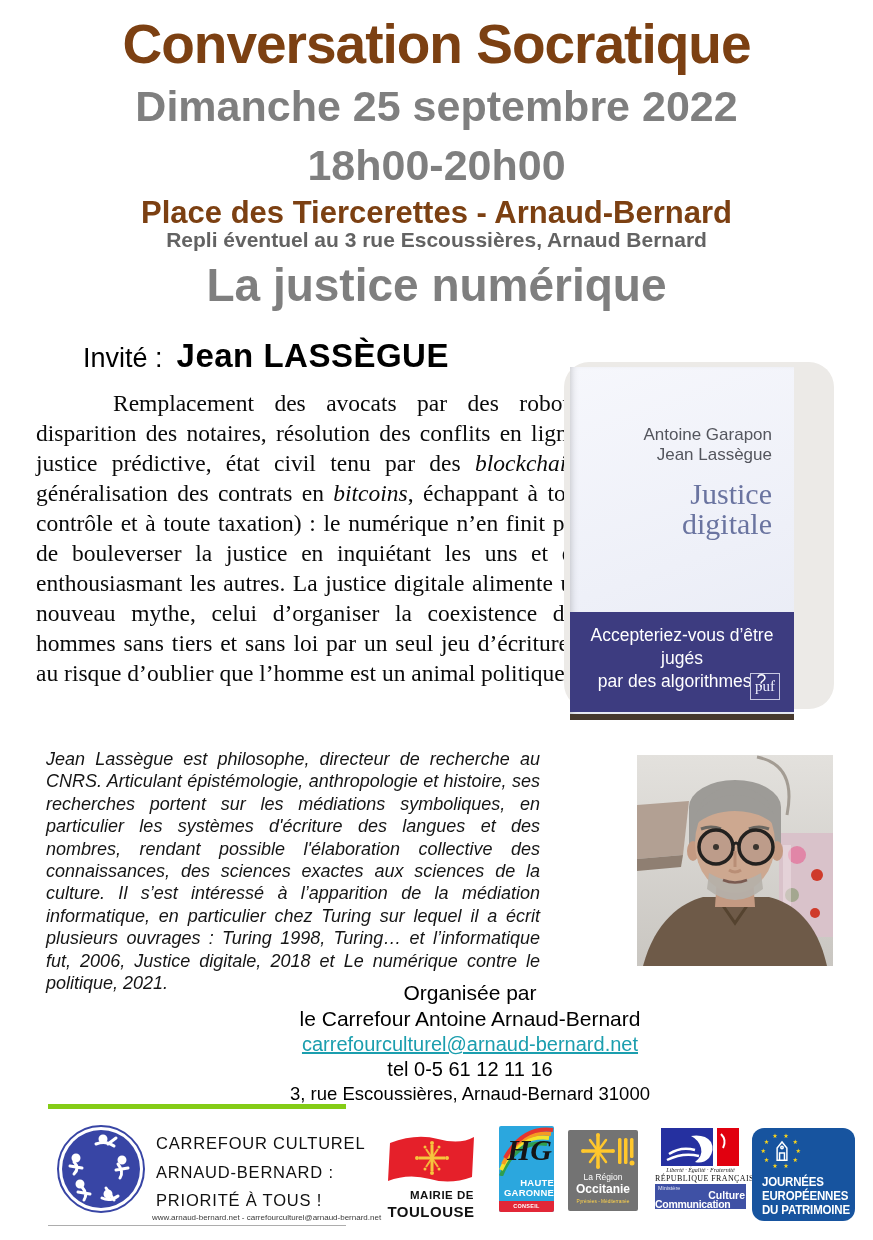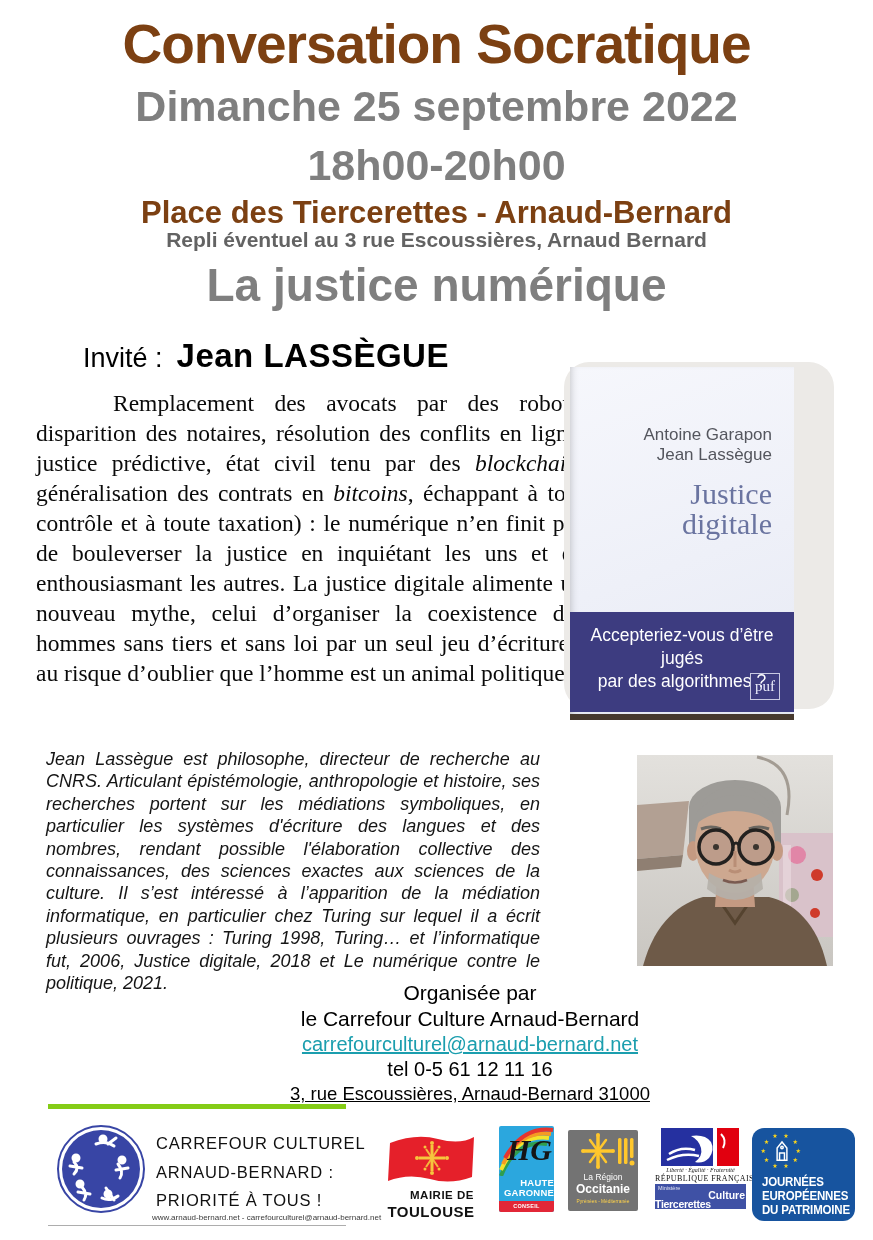--- a/index.html
+++ b/index.html
@@ -58,21 +58,21 @@
     font-style:italic;font-size:18px;line-height:22.4px;text-align:justify;color:#151515;
   }
 
   .portrait{left:637px;top:755px;width:196px;height:211px;}
 
   .organizer{left:170px;top:980px;width:600px;text-align:center;color:#000;}
   .org-l1{font-size:21px;line-height:26px;}
   .org-l2{font-size:21px;line-height:26px;}
   .org-email{display:inline-block;font-size:20px;line-height:25px;color:var(--link);text-decoration:underline;cursor:pointer;}
   .org-tel{font-size:20px;line-height:25px;}
-  .org-addr{font-size:18.5px;line-height:24px;text-decoration:underline;}
+  .org-addr{font-size:18.5px;line-height:24px;}
 
   
   .cc-block{left:48px;top:1104px;width:298px;height:122px;
     border-top:5px solid #84cc16;border-bottom:1px solid #adadad;}
   .cc-circle{position:absolute;left:8px;top:15px;}
   .cc-lines{position:absolute;left:108px;top:20px;color:#101010;}
   .cc-l{font-size:16.5px;letter-spacing:.8px;line-height:28.5px;white-space:nowrap;}
   .cc-url{position:absolute;left:104px;top:104px;font-size:8px;color:#3a3a3a;white-space:nowrap;}
 
   .tls{left:376px;top:1133px;width:110px;text-align:center;}
@@ -183,21 +183,21 @@
       <circle cx="79" cy="92" r="3" fill="#3a342e"></circle>
       <circle cx="119" cy="92" r="3" fill="#3a342e"></circle>
       <path d="M98,96 L98,112 M92,115 Q98,119 104,115" stroke="#b98e76" stroke-width="3" fill="none"></path>
       <path d="M72,118 Q98,134 124,118 L126,134 Q98,156 70,134 Z" fill="#b5b0aa" opacity=".9"></path>
       <path d="M86,125 Q98,130 110,125" stroke="#7a5a50" stroke-width="2.5" fill="none"></path>
     </g>
   </svg>
 
   <div class="abs organizer">
     <div class="org-l1">Organisée par</div>
-    <div class="org-l2">le Carrefour Culture Arnaud-Bernard</div>
+    <div class="org-l2">le Carrefour Antoine Arnaud-Bernard</div>
     <a class="org-email">carrefourculturel@arnaud-bernard.net</a>
     <div class="org-tel">tel 0-5 61 12 11 16</div>
     <div class="org-addr">3, rue Escoussières, Arnaud-Bernard 31000</div>
   </div>
 
   <div class="abs cc-block">
     <svg class="cc-circle" width="90" height="90" viewBox="0 0 90 90">
       <circle cx="45" cy="45" r="43" fill="none" stroke="#3845a5" stroke-width="2"></circle>
       <circle cx="45" cy="45" r="39" fill="#3845a5"></circle>
       <g stroke="#fff" stroke-width="3" fill="none" stroke-linecap="round">
@@ -287,21 +287,21 @@
       <path d="M52,0 L56,0 L56,38 L52,38 Z" fill="#fff"></path>
       <path d="M30,8 Q44,6 50,14 Q54,22 48,30 Q42,36 34,34 Q42,28 40,20 Q38,12 30,8 Z" fill="#fff"></path>
       <path d="M8,26 Q20,18 34,22 M6,32 Q22,24 38,28" stroke="#fff" stroke-width="2.5" fill="none"></path>
       <path d="M60,6 Q66,12 62,20" stroke="#fff" stroke-width="2" fill="none"></path>
     </svg>
     <div class="min-lib">Liberté · Égalité · Fraternité</div>
     <div class="min-rf">RÉPUBLIQUE FRANÇAISE</div>
     <div class="min-box">
       <div class="min-min">Ministère</div>
       <div class="min-cult">Culture</div>
-      <div class="min-comm">Tiercerettes</div>
+      <div class="min-comm">Communication</div>
     </div>
   </div>
 
   <div class="abs jep">
     <svg width="44" height="44" viewBox="0 0 36 36" style="position:absolute;left:8px;top:3px;">
       <g fill="#ffd617" font-size="5" font-family="Liberation Sans,sans-serif">
         <text x="29" y="18">★</text>
           <text x="26.5" y="25">★</text>
           <text x="19" y="30">★</text>
         <text x="10" y="30">★</text>

